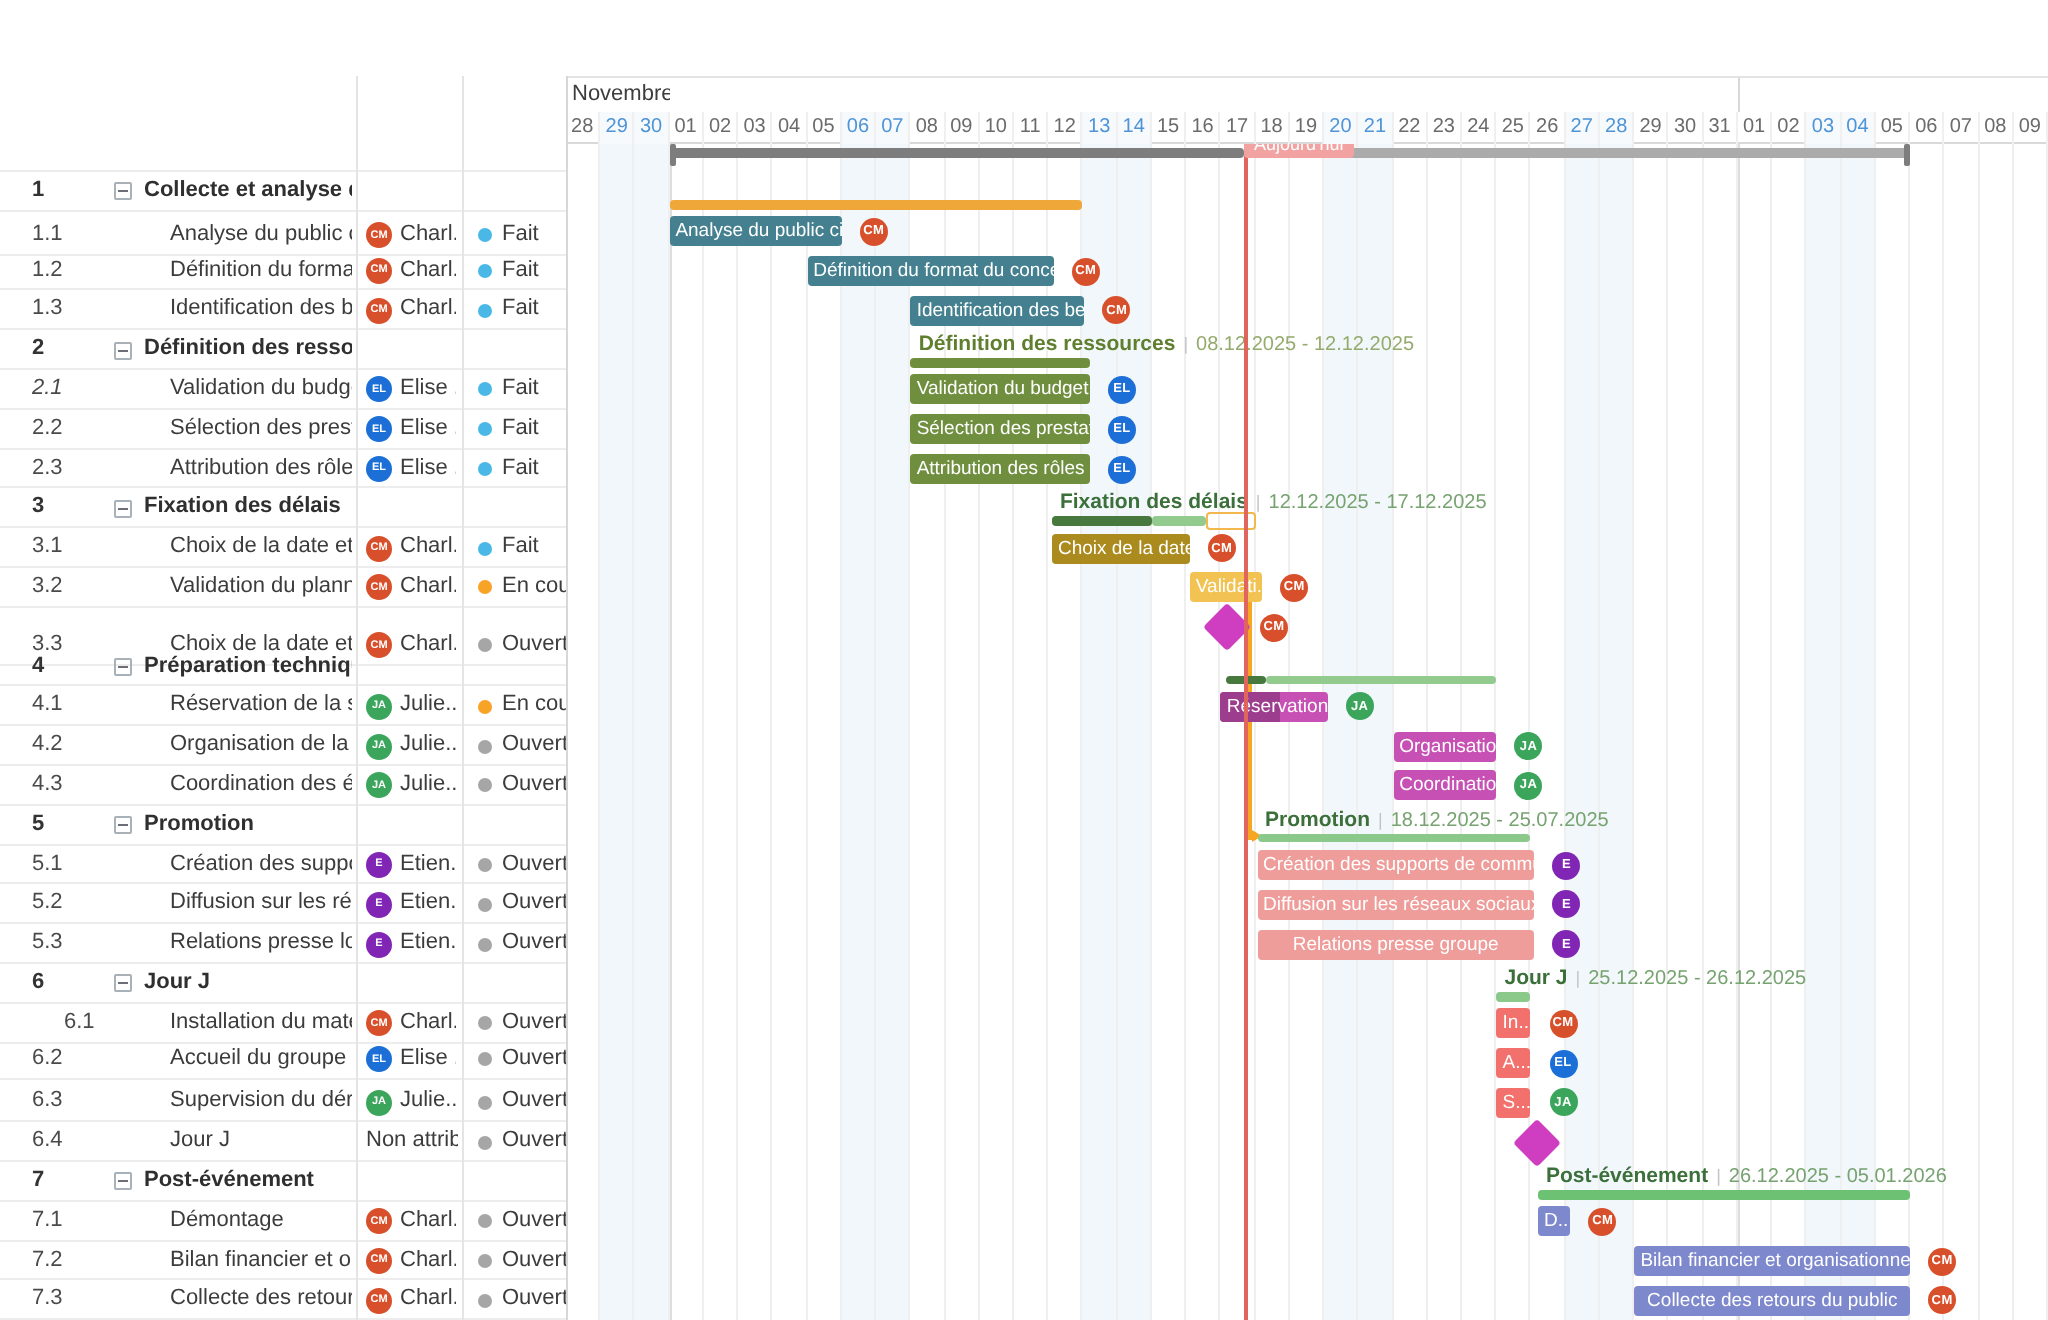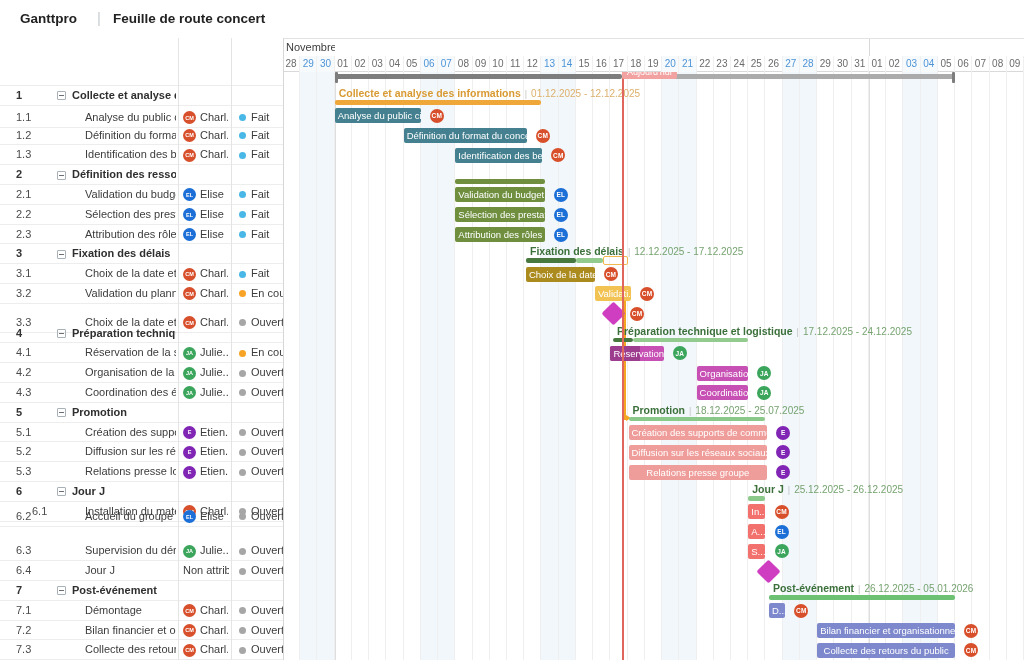--- a/index.html
+++ b/index.html
@@ -66,25 +66,20 @@
            font-size:5.5px;font-weight:bold;display:flex;align-items:center;justify-content:center;}
   .aname{position:absolute;left:200px;font-size:11px;color:#3c3c3c;white-space:nowrap;overflow:hidden;width:28px;}
   .aname.noav{left:183px;width:46px;}
   .sdot{position:absolute;left:239px;width:7px;height:7px;border-radius:50%;}
   .sname{position:absolute;left:251px;font-size:11px;color:#3c3c3c;white-space:nowrap;}
 </style>
 </head>
 <body>
 
 <div id="app">
-  <div class="topbar">
-    <span class="brand">Ganttpro</span>
-    <span class="tb-sep">|</span>
-    <span class="proj-title">Feuille de route concert</span>
-  </div>
 
 
   <div class="thead" id="thead">
       <div class="month first" style="left: 0px; width: 51.6977px; text-align: left; padding-left: 3px;">Novembre 2025</div>
       <div class="month" style="left: 585.907px; width: 155.093px; text-align: center; padding-left: 0px;"></div>
       <div class="daycell" style="left: 0px; width: 17.2326px;">28</div>
       <div class="daycell we" style="left: 17.2326px; width: 17.2326px;">29</div>
       <div class="daycell we" style="left: 34.4651px; width: 17.2326px;">30</div>
       <div class="daycell" style="left: 51.6977px; width: 17.2326px;">01</div>
       <div class="daycell" style="left: 68.9302px; width: 17.2326px;">02</div>
@@ -174,34 +169,34 @@
       <div class="mline" style="left: 51.6977px;"></div>
       <div class="mline" style="left: 585.907px;"></div>
       <div class="projbar" style="left: 51.6977px; width: 287.267px; top: 2px; background: rgb(125, 125, 125);"></div>
       <div class="projbar" style="left: 338.964px; width: 333.105px; top: 2px; background: rgb(171, 171, 171);"></div>
       <div class="projcap" style="left: 51.6977px; top: 0px;"></div>
       <div class="projcap" style="left: 669.07px; top: 0px;"></div>
       <div class="conn" style="left: 341.032px; top: 229px; width: 1.5px; height: 117.8px; background: rgb(245, 166, 35);"></div>
       <div class="conn" style="left: 341.032px; top: 346.3px; width: 3.61884px; height: 1.5px; background: rgb(245, 166, 35);"></div>
       <div class="connarrow" style="left: 342.651px; top: 343.3px; border-left-color: rgb(245, 166, 35);"></div>
       <div class="sumseg" style="left: 51.6977px; width: 206.791px; top: 28px; background: rgb(240, 167, 58);"></div>
-      <div class="sumlabel" style="left: 55.6977px; top: 15px;"><span class="nm" style="color: rgb(217, 154, 51);">Collecte et analyse des informations</span><span class="sp">|</span><span class="dt" style="color: rgb(221, 176, 107);">01.12.2025 - 12.12.2025</span></div>
       <div class="bar" style="left: 51.6977px; width: 86.1628px; top: 36.2px; background: rgb(68, 128, 143);">
         <span class="lbl">Analyse du public cible</span>
       </div>
       <div class="chip" style="left: 146.86px; top: 36.7px; background: rgb(216, 80, 43);">CM</div>
       <div class="bar" style="left: 120.628px; width: 123.213px; top: 56px; background: rgb(68, 128, 143);">
         <span class="lbl">Définition du format du concert</span>
       </div>
       <div class="chip" style="left: 252.841px; top: 56.5px; background: rgb(216, 80, 43);">CM</div>
       <div class="bar" style="left: 172.326px; width: 87.0244px; top: 75.8px; background: rgb(68, 128, 143);">
         <span class="lbl">Identification des bes...</span>
       </div>
       <div class="chip" style="left: 268.35px; top: 76.3px; background: rgb(216, 80, 43);">CM</div>
       <div class="sumseg" style="left: 172.326px; width: 89.6093px; top: 107.2px; background: rgb(111, 143, 63);"></div>
+      <div class="sumlabel" style="left: 176.326px; top: 94.2px;"><span class="nm" style="color: rgb(95, 127, 47);">Définition des ressources</span><span class="sp">|</span><span class="dt" style="color: rgb(149, 171, 109);">08.12.2025 - 12.12.2025</span></div>
       <div class="bar" style="left: 172.326px; width: 89.6093px; top: 115.4px; background: rgb(111, 143, 63);">
         <span class="lbl">Validation du budget</span>
       </div>
       <div class="chip" style="left: 270.935px; top: 115.9px; background: rgb(27, 111, 214);">EL</div>
       <div class="bar" style="left: 172.326px; width: 89.6093px; top: 135.2px; background: rgb(111, 143, 63);">
         <span class="lbl">Sélection des prestat...</span>
       </div>
       <div class="chip" style="left: 270.935px; top: 135.7px; background: rgb(27, 111, 214);">EL</div>
       <div class="bar" style="left: 172.326px; width: 89.6093px; top: 155px; background: rgb(111, 143, 63);">
         <span class="lbl">Attribution des rôles e...</span>
@@ -216,21 +211,20 @@
       </div>
       <div class="chip" style="left: 320.909px; top: 195.1px; background: rgb(216, 80, 43);">CM</div>
       <div class="bar" style="left: 311.909px; width: 36.1884px; top: 214.4px; background: rgb(242, 195, 83);">
         <span class="lbl">Validati...</span>
       </div>
       <div class="chip" style="left: 357.098px; top: 214.9px; background: rgb(216, 80, 43);">CM</div>
       <div class="diamond" style="left: 321.503px; top: 233.2px; background: rgb(207, 62, 193);"></div>
       <div class="chip" style="left: 347.003px; top: 234.7px; background: rgb(216, 80, 43);">CM</div>
       <div class="sumseg" style="left: 330.003px; width: 19.8174px; top: 265.6px; background: rgb(71, 121, 63);"></div>
       <div class="sumseg" style="left: 349.821px; width: 115.458px; top: 265.6px; background: rgb(147, 202, 142);"></div>
-      <div class="sumlabel" style="left: 334.003px; top: 252.6px;"><span class="nm" style="color: rgb(59, 112, 59);">Préparation technique et logistique</span><span class="sp">|</span><span class="dt" style="color: rgb(118, 163, 112);">17.12.2025 - 24.12.2025</span></div>
       <div class="bar" style="left: 327.419px; width: 53.4209px; top: 273.8px; background: rgb(199, 80, 180);">
         <div class="prog" style="width: 29.2953px; background: rgb(157, 61, 141);"></div>
         <span class="lbl">Réservation...</span>
       </div>
       <div class="chip" style="left: 389.84px; top: 274.3px; background: rgb(59, 165, 92);">JA</div>
       <div class="bar" style="left: 413.581px; width: 51.6977px; top: 293.6px; background: rgb(199, 80, 180);">
         <span class="lbl">Organisatio...</span>
       </div>
       <div class="chip" style="left: 474.279px; top: 294.1px; background: rgb(59, 165, 92);">JA</div>
       <div class="bar" style="left: 413.581px; width: 51.6977px; top: 313.4px; background: rgb(199, 80, 180);">
@@ -313,21 +307,21 @@
         <div class="aname" style="line-height: 19.8px;">Charl...</div>
         <div class="sdot" style="top: 6.4px; background: rgb(73, 184, 230);"></div>
         <div class="sname" style="line-height: 19.8px;">Fait</div>
       </div>
       <div class="trow grp" style="top: 93.2px; height: 19.8px;">
         <div class="wbs" style="line-height: 19.8px;">2</div>
         <div class="collapse" style="top: 5.4px;"></div>
         <div class="tname" style="left: 72px; width: 104px; line-height: 19.8px;">Définition des ressour...</div>
       </div>
       <div class="trow" style="top: 113px; height: 19.8px;">
-        <div class="wbs" style="line-height: 19.8px;">2.1</div>
+        <div class="wbs" style="line-height: 19.8px; font-style: italic;">2.1</div>
         <div class="tname" style="left: 85px; width: 91px; line-height: 19.8px;">Validation du budget</div>
         <div class="mini-av" style="top: 3.4px; background: rgb(27, 111, 214);">EL</div>
         <div class="aname" style="line-height: 19.8px;">Elise ...</div>
         <div class="sdot" style="top: 6.4px; background: rgb(73, 184, 230);"></div>
         <div class="sname" style="line-height: 19.8px;">Fait</div>
       </div>
       <div class="trow" style="top: 132.8px; height: 19.8px;">
         <div class="wbs" style="line-height: 19.8px;">2.2</div>
         <div class="tname" style="left: 85px; width: 91px; line-height: 19.8px;">Sélection des prest...</div>
         <div class="mini-av" style="top: 3.4px; background: rgb(27, 111, 214);">EL</div>
@@ -436,21 +430,21 @@
         <div class="tname" style="left: 72px; width: 104px; line-height: 19.8px;">Jour J</div>
       </div>
       <div class="trow" style="top: 429.8px; height: 19.8px;">
         <div class="wbs" style="line-height: 19.8px; margin-left: 16px;">6.1</div>
         <div class="tname" style="left: 85px; width: 91px; line-height: 19.8px;">Installation du maté...</div>
         <div class="mini-av" style="top: 3.4px; background: rgb(216, 80, 43);">CM</div>
         <div class="aname" style="line-height: 19.8px;">Charl...</div>
         <div class="sdot" style="top: 6.4px; background: rgb(166, 166, 166);"></div>
         <div class="sname" style="line-height: 19.8px;">Ouvert</div>
       </div>
-      <div class="trow" style="top: 435px; height: 19.8px;">
+      <div class="trow" style="top: 448px; height: 19.8px;">
         <div class="wbs" style="line-height: 19.8px;">6.2</div>
         <div class="tname" style="left: 85px; width: 91px; line-height: 19.8px;">Accueil du groupe e...</div>
         <div class="mini-av" style="top: 3.4px; background: rgb(27, 111, 214);">EL</div>
         <div class="aname" style="line-height: 19.8px;">Elise ...</div>
         <div class="sdot" style="top: 6.4px; background: rgb(166, 166, 166);"></div>
         <div class="sname" style="line-height: 19.8px;">Ouvert</div>
       </div>
       <div class="trow" style="top: 469.4px; height: 19.8px;">
         <div class="wbs" style="line-height: 19.8px;">6.3</div>
         <div class="tname" style="left: 85px; width: 91px; line-height: 19.8px;">Supervision du déro...</div>

